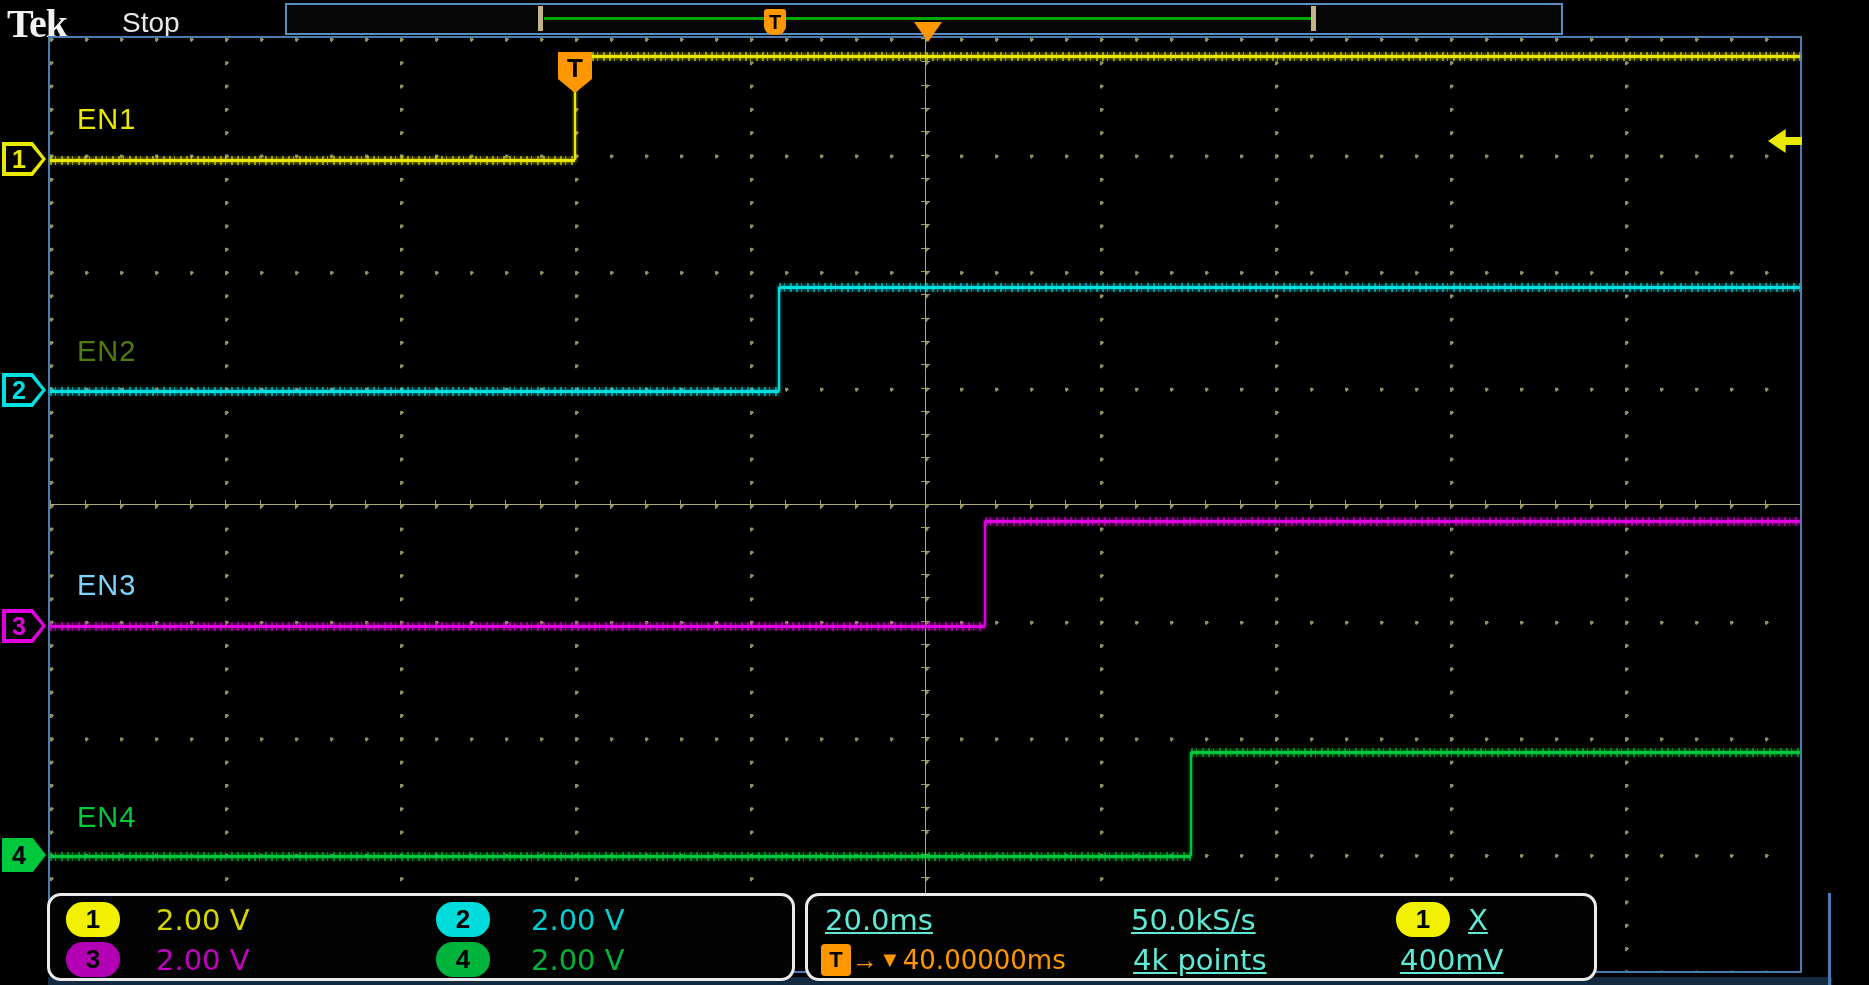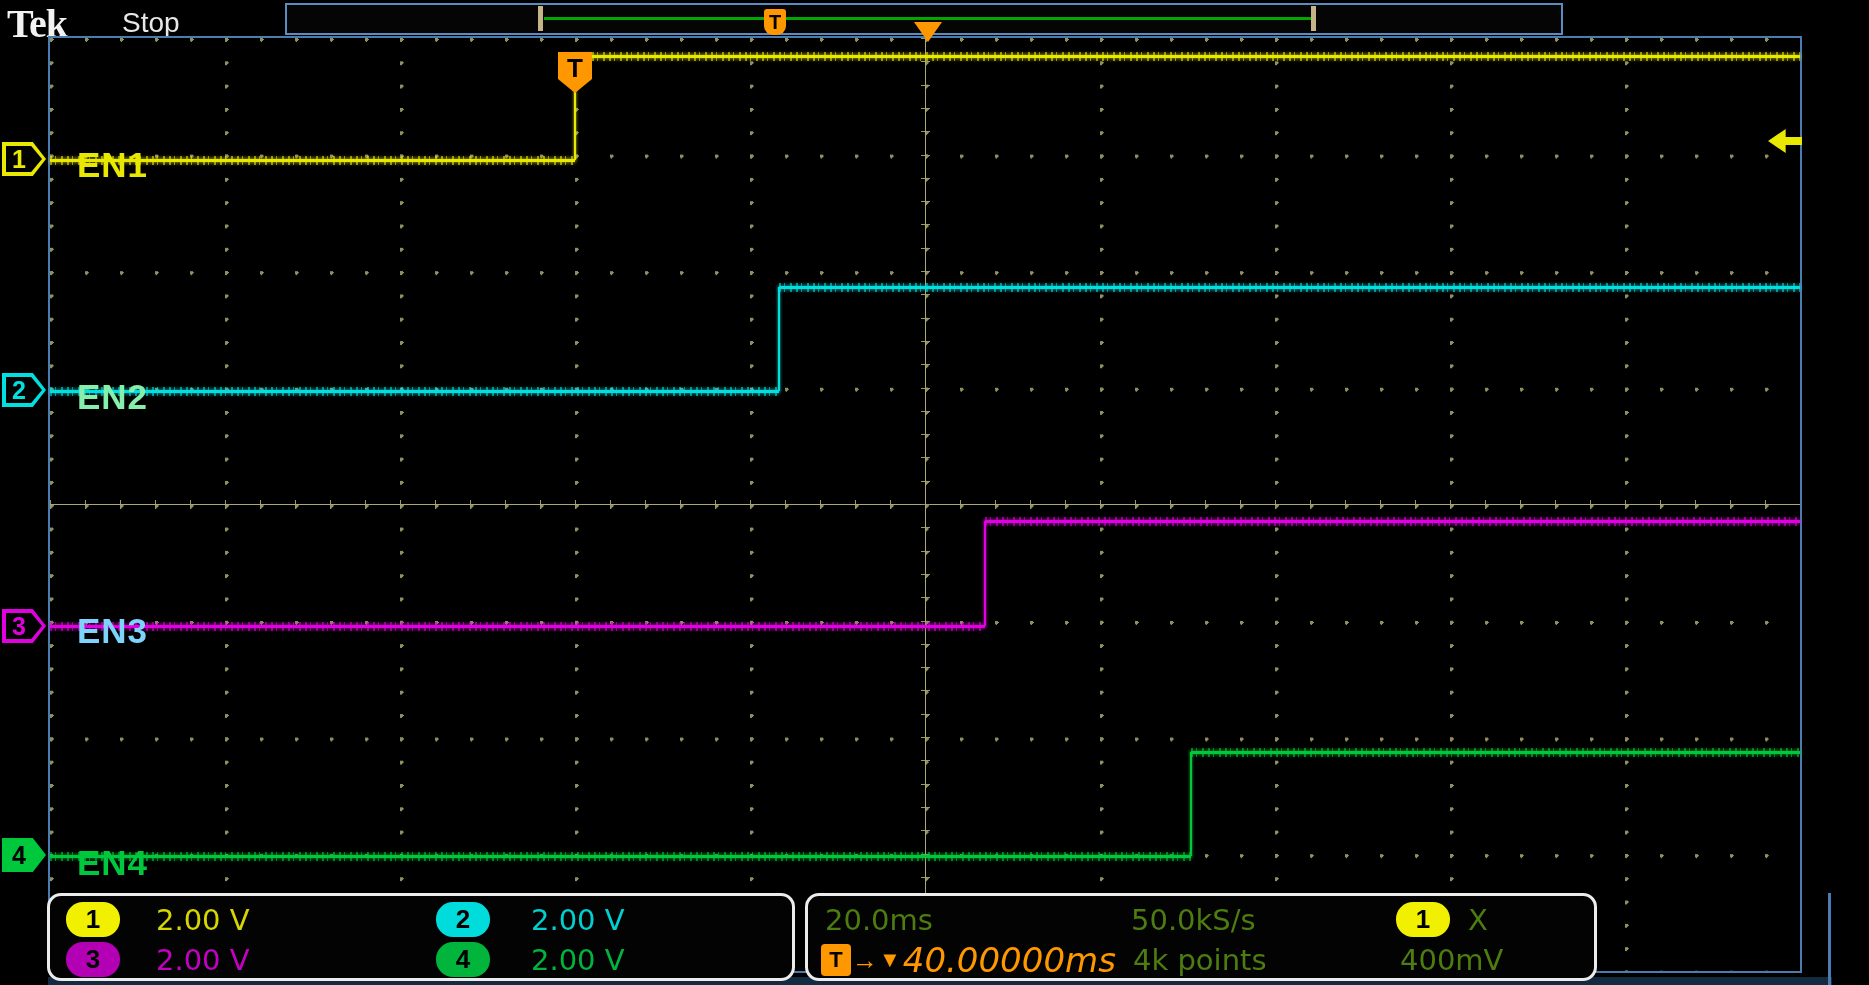--- a/index.html
+++ b/index.html
@@ -36,49 +36,49 @@
       repeating-linear-gradient(90deg,#9a9a66 0 1px,transparent 1px 35px);}
   .axis-v{position:absolute;top:0;bottom:0;left:871px;width:9px;
     background-image:
       linear-gradient(90deg,transparent 0 4px,#aaa974 4px 5px,transparent 5px),
       repeating-linear-gradient(0deg,#9a9a66 0 1px,transparent 1px 23.3px);}
   
   .trace,.edge,.noise,.core{position:absolute;}
   .core{height:3px;}
   .noise{height:9px;}
   .edge{width:2px;}
-  .en-label{position:absolute;font-weight:bold;font-size:35px;letter-spacing:1px;margin-top:42px;}
+  .en-label{position:absolute;font-weight:normal;font-size:29px;letter-spacing:1px;}
   
   .marker{position:absolute;left:2px;width:44px;height:34px;}
   .marker .shape{position:absolute;inset:0;clip-path:polygon(0 0,70% 0,100% 50%,70% 100%,0 100%);}
   .marker .hole{position:absolute;inset:4px;background:#000;clip-path:polygon(0 0,70% 0,100% 50%,70% 100%,0 100%);}
   .marker .num{position:absolute;inset:0;text-align:center;line-height:34px;
                font-weight:bold;font-size:25px;padding-right:10px;}
   
   .trig-flag{position:absolute;left:558px;top:52px;width:34px;height:41px;background:#ff9800;
              clip-path:polygon(0 0,100% 0,100% 66%,50% 100%,0 66%);
              color:#000;font-weight:bold;font-size:26px;text-align:center;line-height:32px;z-index:5;}
   .level-arrow{position:absolute;left:1768px;top:129px;width:34px;height:24px;background:#e8e800;
              clip-path:polygon(0 50%,52% 0,52% 33%,100% 33%,100% 67%,52% 67%,52% 100%);z-index:5;}
   
   .readout-box{position:absolute;top:893px;height:88px;border:3px solid #ececec;
                border-radius:14px;background:#030303;box-sizing:border-box;z-index:10;}
   .box-left{left:47px;width:748px;}
   .box-mid{left:805px;width:792px;}
   .badge{position:absolute;width:54px;height:35px;border-radius:17px;color:#000;
          font-weight:bold;font-size:26px;text-align:center;line-height:35px;}
   .val{position:absolute;font-size:29px;line-height:35px;font-family:"DejaVu Sans",sans-serif;}
-  .white{color:#4d7c0f;}
+  .white{color:#5eead4;text-decoration:underline;}
   .orange{color:#ff9800;}
   .delay-group{position:absolute;left:13px;top:48px;display:flex;align-items:center;}
   .tbadge{width:30px;height:32px;background:#ff9800;border-radius:4px;color:#000;
           font-weight:bold;font-size:22px;text-align:center;line-height:32px;}
   .delay-arrow{font-size:26px;line-height:32px;margin:0 1px;}
   .delay-tri{font-size:22px;line-height:32px;margin-right:2px;}
-  .delay-val{font-size:34px;line-height:32px;font-family:"DejaVu Sans",sans-serif;font-style:italic;}
+  .delay-val{font-size:26px;line-height:32px;font-family:"DejaVu Sans",sans-serif;}
   .bezel-strip{position:absolute;left:48px;top:977px;width:1784px;height:8px;background:#142a40;z-index:9;}
   .bezel-edge{position:absolute;left:1828px;top:893px;width:3px;height:92px;background:#4a7cb0;z-index:9;}
 </style>
 </head>
 <body>
 
 <div class="screen">
 
   <div class="logo">Tek</div>
   <div class="acq-status">Stop</div>
@@ -106,21 +106,21 @@
       <div class="marker" style="top: 142px;">
         <div class="shape" style="background:#e8e800"></div>
         <div class="hole"></div>
         <div class="num" style="color:#e8e800">1</div>
       </div>
       <div class="noise" style="left: 50px; top: 387px; width: 729px; background-image: repeating-linear-gradient(90deg, rgba(0, 224, 224, 0.6) 0px, rgba(0, 224, 224, 0.6) 2px, transparent 2px, transparent 5px, rgba(0, 224, 224, 0.6) 5px, rgba(0, 224, 224, 0.6) 6px, transparent 6px, transparent 11px, rgba(0, 224, 224, 0.6) 11px, rgba(0, 224, 224, 0.6) 13px, transparent 13px, transparent 17px);"></div>
       <div class="core" style="left: 50px; top: 390px; width: 729px; background: rgb(0, 224, 224); box-shadow: rgb(0, 224, 224) 0px 0px 4px;"></div>
       <div class="edge" style="left: 778px; top: 287px; height: 104px; background: rgb(0, 224, 224); box-shadow: rgb(0, 224, 224) 0px 0px 3px;"></div>
       <div class="noise" style="left: 779px; top: 283px; width: 1021px; background-image: repeating-linear-gradient(90deg, rgba(0, 224, 224, 0.6) 0px, rgba(0, 224, 224, 0.6) 2px, transparent 2px, transparent 5px, rgba(0, 224, 224, 0.6) 5px, rgba(0, 224, 224, 0.6) 6px, transparent 6px, transparent 11px, rgba(0, 224, 224, 0.6) 11px, rgba(0, 224, 224, 0.6) 13px, transparent 13px, transparent 17px);"></div>
       <div class="core" style="left: 779px; top: 286px; width: 1021px; background: rgb(0, 224, 224); box-shadow: rgb(0, 224, 224) 0px 0px 4px;"></div>
-      <div class="en-label" style="left: 77px; top: 335px; color: #86efac;">EN2</div>
+      <div class="en-label" style="left: 77px; top: 335px; color: #4d7c0f;">EN2</div>
       <div class="marker" style="top: 373px;">
         <div class="shape" style="background:#00e0e0"></div>
         <div class="hole"></div>
         <div class="num" style="color:#00e0e0">2</div>
       </div>
       <div class="noise" style="left: 50px; top: 622px; width: 935px; background-image: repeating-linear-gradient(90deg, rgba(224, 0, 224, 0.6) 0px, rgba(224, 0, 224, 0.6) 2px, transparent 2px, transparent 5px, rgba(224, 0, 224, 0.6) 5px, rgba(224, 0, 224, 0.6) 6px, transparent 6px, transparent 11px, rgba(224, 0, 224, 0.6) 11px, rgba(224, 0, 224, 0.6) 13px, transparent 13px, transparent 17px);"></div>
       <div class="core" style="left: 50px; top: 625px; width: 935px; background: rgb(224, 0, 224); box-shadow: rgb(224, 0, 224) 0px 0px 4px;"></div>
       <div class="edge" style="left: 984px; top: 521px; height: 105px; background: rgb(224, 0, 224); box-shadow: rgb(224, 0, 224) 0px 0px 3px;"></div>
       <div class="noise" style="left: 985px; top: 517px; width: 815px; background-image: repeating-linear-gradient(90deg, rgba(224, 0, 224, 0.6) 0px, rgba(224, 0, 224, 0.6) 2px, transparent 2px, transparent 5px, rgba(224, 0, 224, 0.6) 5px, rgba(224, 0, 224, 0.6) 6px, transparent 6px, transparent 11px, rgba(224, 0, 224, 0.6) 11px, rgba(224, 0, 224, 0.6) 13px, transparent 13px, transparent 17px);"></div>
       <div class="core" style="left: 985px; top: 520px; width: 815px; background: rgb(224, 0, 224); box-shadow: rgb(224, 0, 224) 0px 0px 4px;"></div>

